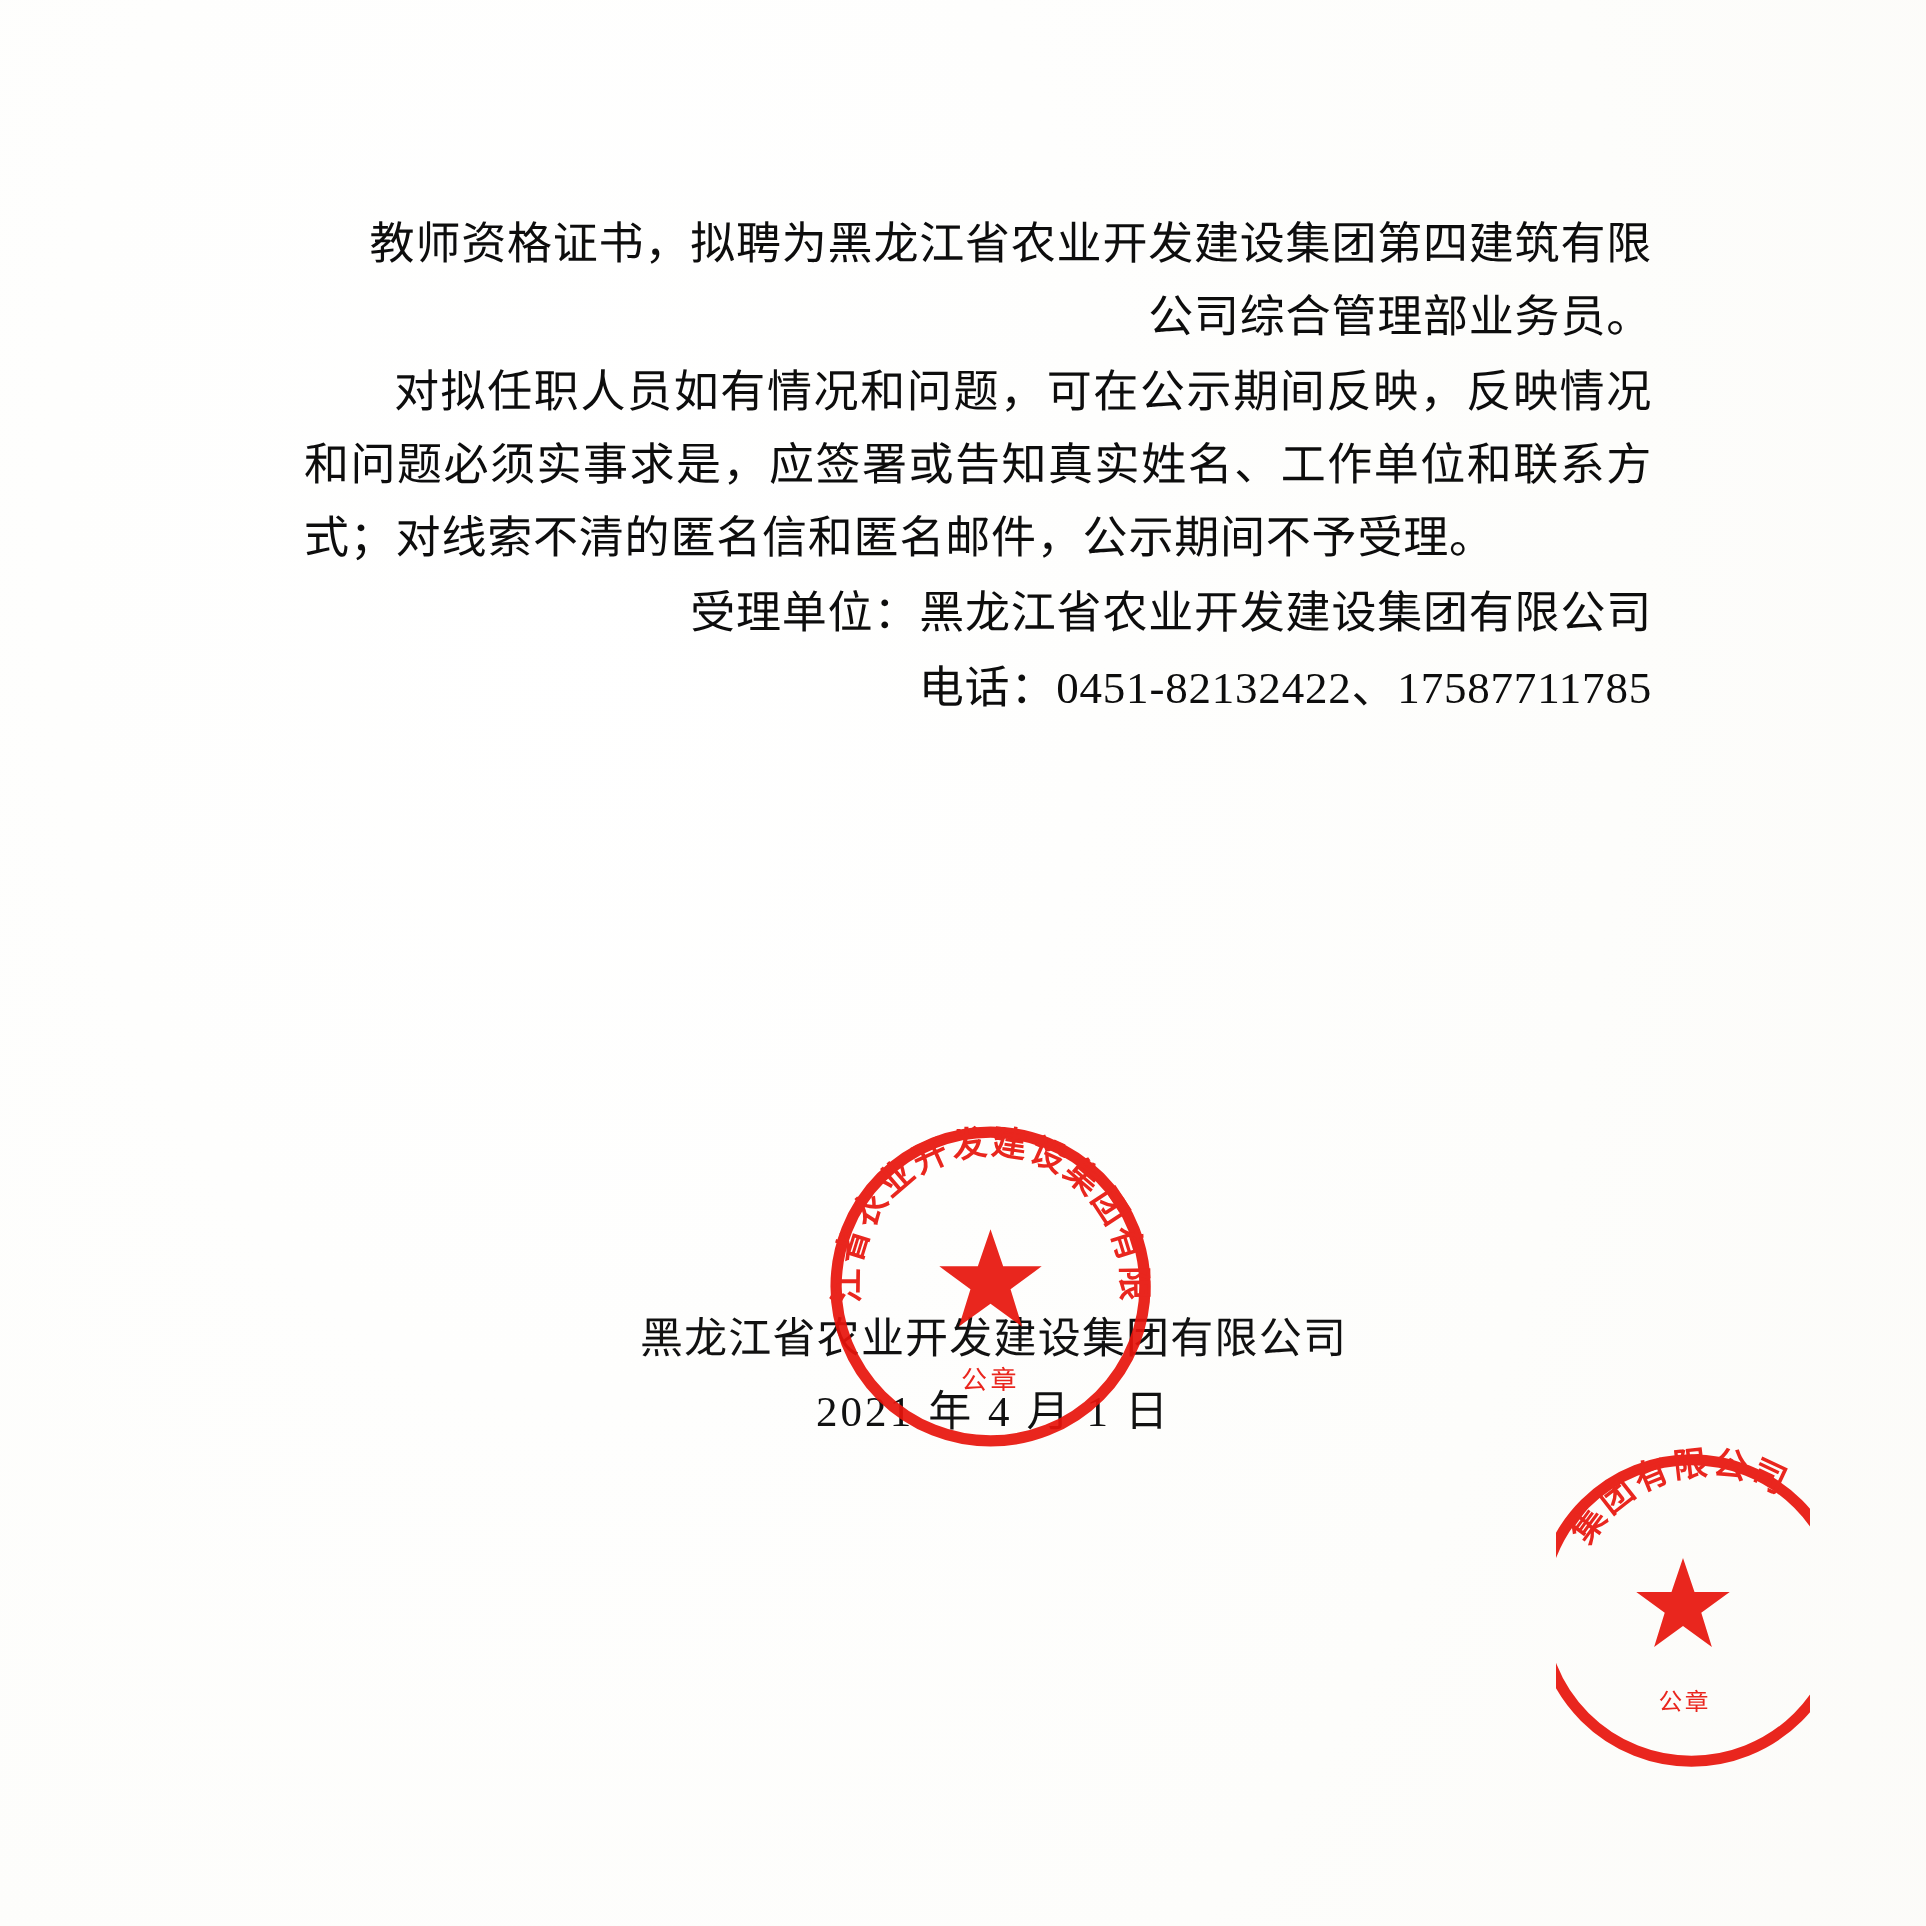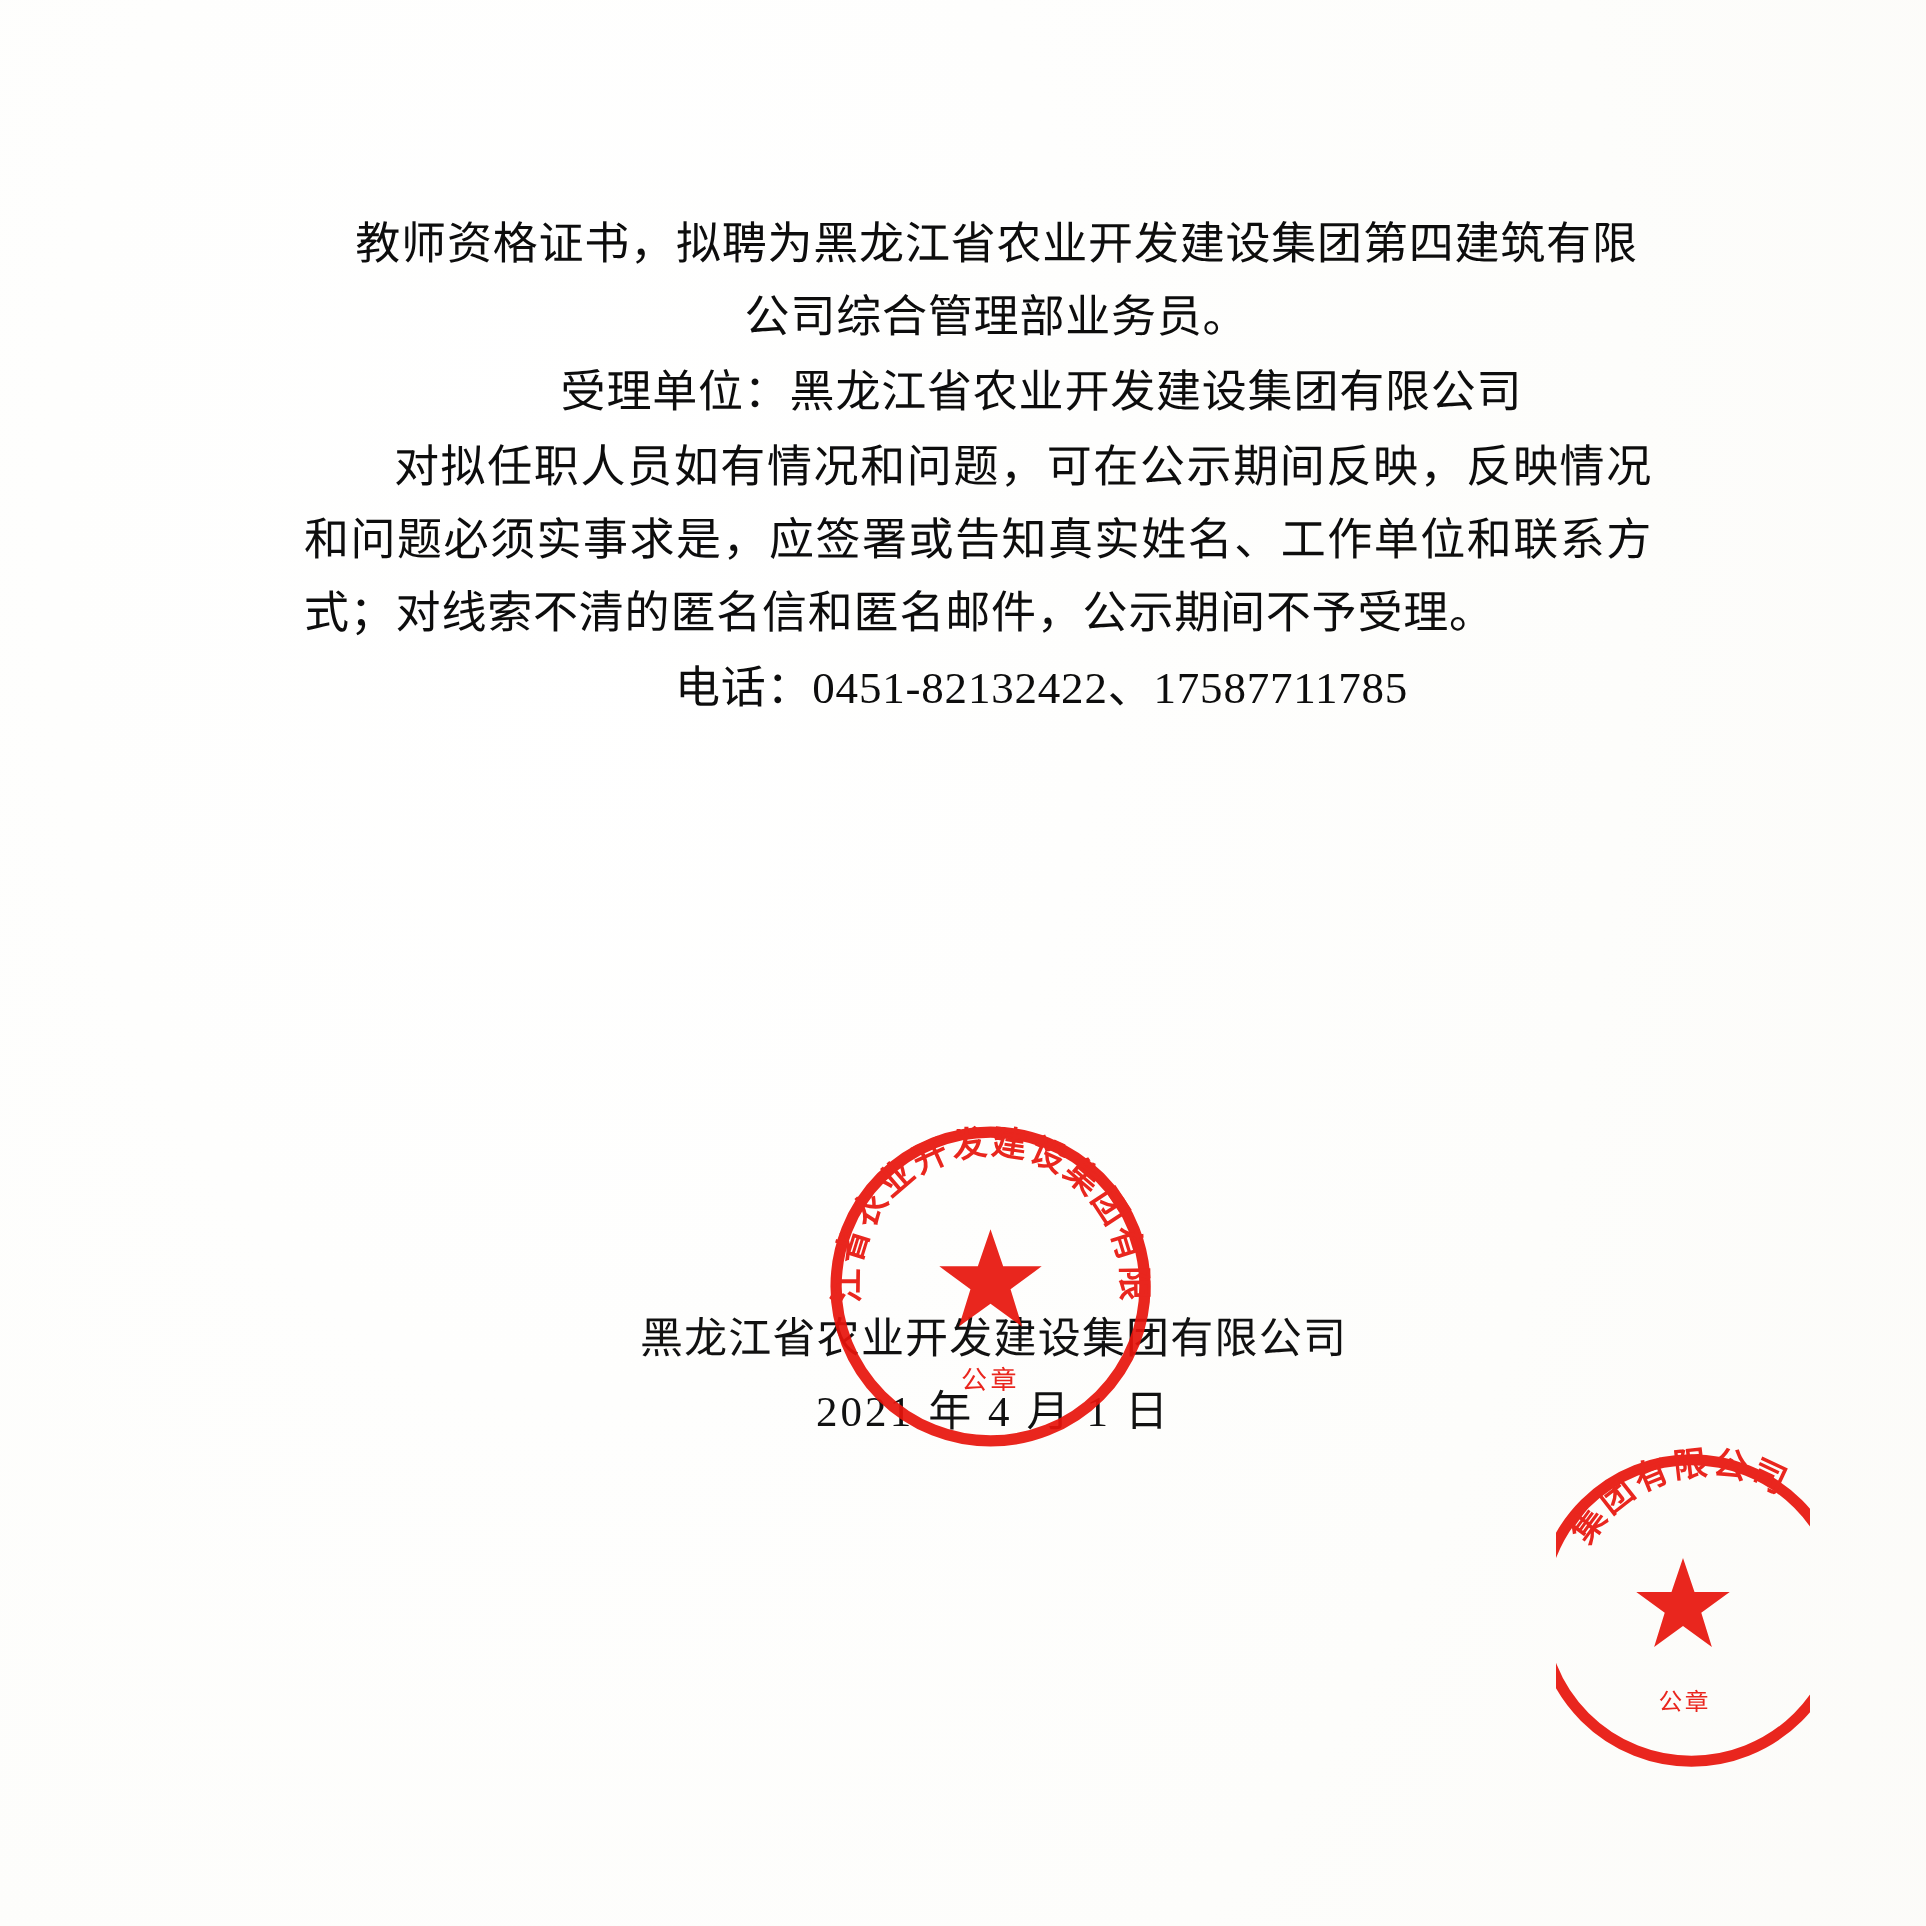--- a/index.html
+++ b/index.html
@@ -37,21 +37,21 @@
   }
   .para {
     margin: 0 0 2.3px 0;
     text-align: justify;
     text-justify: inter-ideograph;
   }
   .indent {
     text-indent: 2em;
   }
   .nojustify {
-    text-align: center;
+    text-align: right;
     margin-left: 37px;
   }
   .signature-block {
     position: absolute;
     left: 570px;
     top: 1302px;
     width: 847px;
     text-align: center;
     font-size: 43px;
     line-height: 1.7;
@@ -91,22 +91,22 @@
   }
 </style>
 </head>
 <body>
 
 <div class="page">
   <div class="paper-tint"></div>
 
   <div class="body-text">
     <p class="para nojustify">教师资格证书，拟聘为黑龙江省农业开发建设集团第四建筑有限公司综合管理部业务员。</p>
+    <p class="para indent">对拟任职人员如有情况和问题，可在公示期间反映，反映情况和问题必须实事求是，应签署或告知真实姓名、工作单位和联系方式；对线索不清的匿名信和匿名邮件，公示期间不予受理。</p>
     <p class="para indent nojustify">受理单位：黑龙江省农业开发建设集团有限公司</p>
-    <p class="para indent">对拟任职人员如有情况和问题，可在公示期间反映，反映情况和问题必须实事求是，应签署或告知真实姓名、工作单位和联系方式；对线索不清的匿名信和匿名邮件，公示期间不予受理。</p>
     <p class="para indent nojustify">电话：0451-82132422、17587711785</p>
   </div>
 
   <div class="signature-block">
     <span class="sig-line">黑龙江省农业开发建设集团有限公司</span>
     <span class="sig-line sig-date">2021 年 4 月 1 日</span>
   </div>
 
   <div class="seal seal-main">
     <svg viewBox="0 0 400 400" width="347" height="347" aria-hidden="true">

